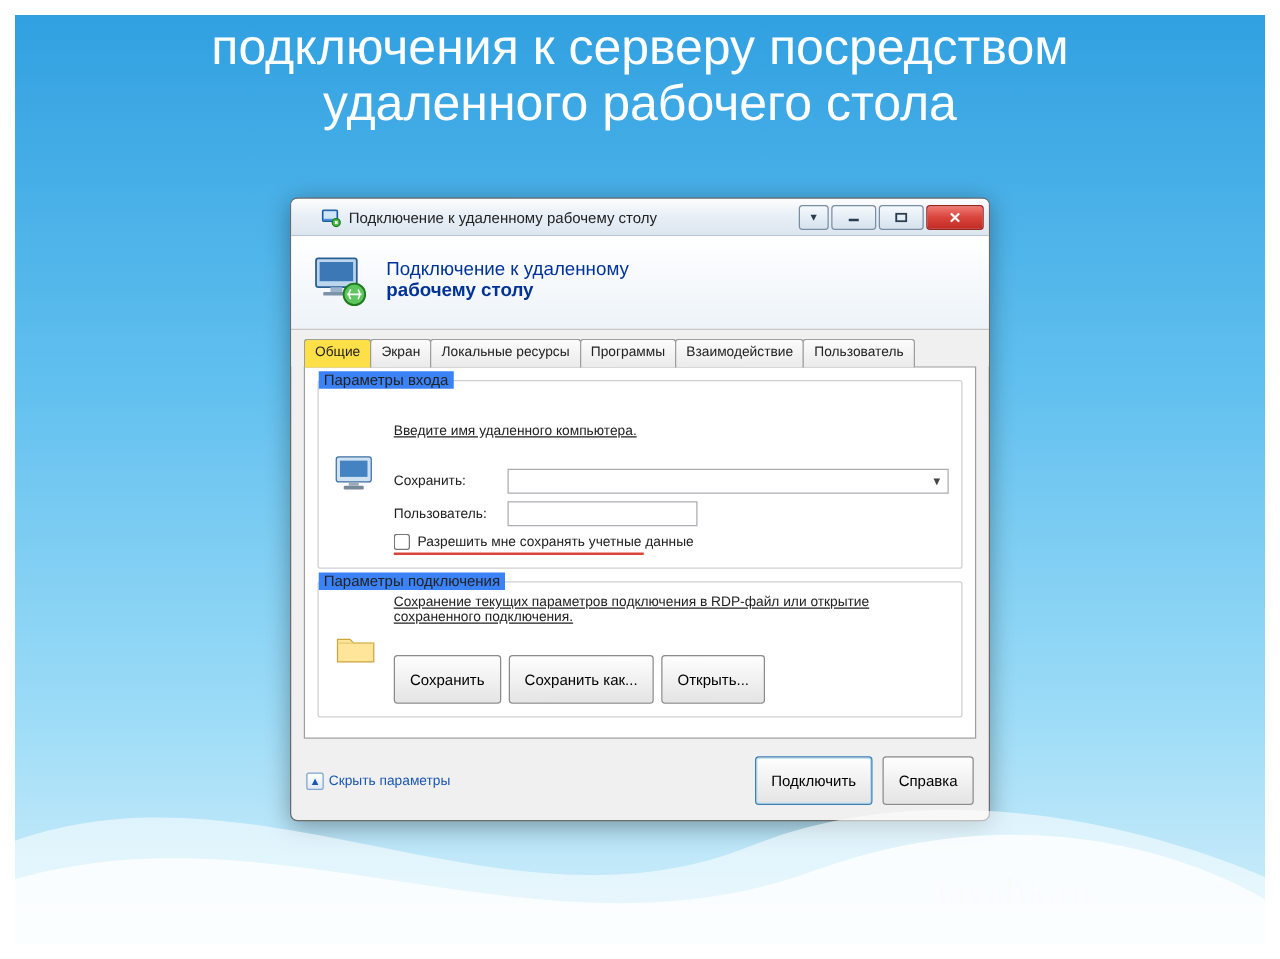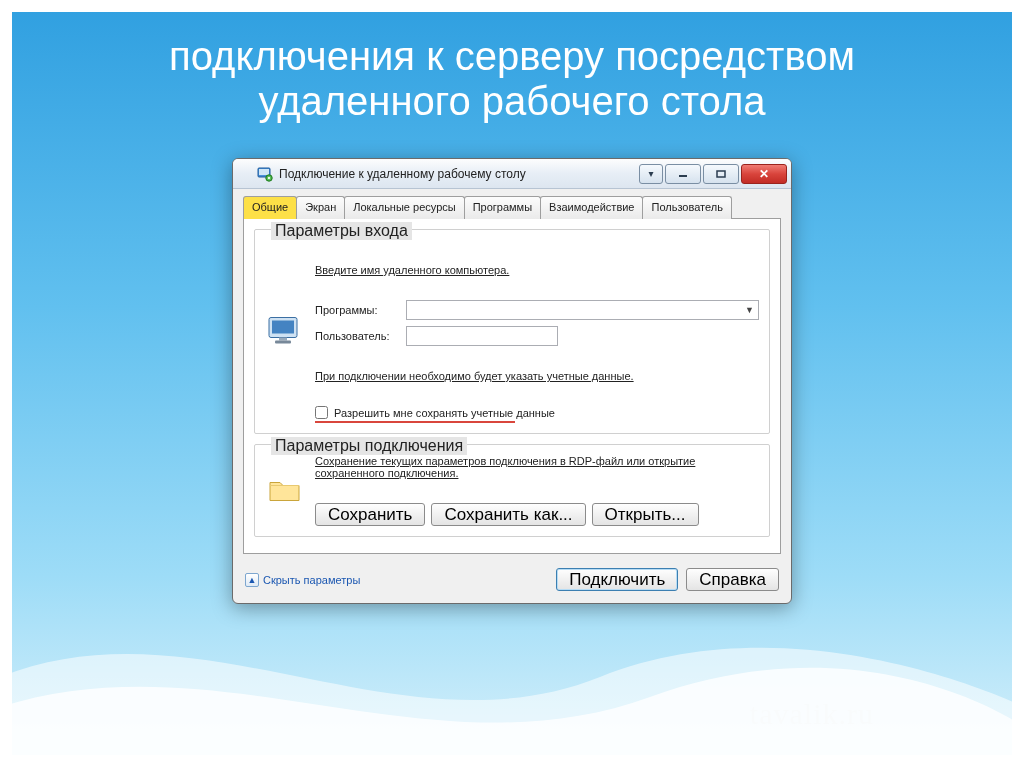--- a/index.html
+++ b/index.html
@@ -6,21 +6,21 @@
   body {
     width: 1024px; height: 767px;
     background: linear-gradient(180deg, #2f9fe0 0%, #61c0ef 40%, #9ddcf7 75%, #d9f1fb 100%);
     position: relative; overflow: hidden;
   }
   .slide-border { position:absolute; inset:0; border:12px solid #fff; pointer-events:none; }
   .wave { position:absolute; bottom:0; left:0; width:100%; height:180px; pointer-events:none; }
   .wave svg { width:100%; height:100%; }
   .slide-title {
     color:#fff; font-size:40px; font-weight:400; text-align:center;
-    padding:34px 60px 10px;
+    padding:16px 60px 10px;
   }
   .dialog {
     position:absolute; left:50%; top:158px; transform:translateX(-50%);
     width:560px; background:#f0f0f0;
     border:1px solid #6b6b6b; border-radius:6px;
     box-shadow:0 4px 20px rgba(0,0,0,.35);
   }
   
   .titlebar {
     height:30px; background:linear-gradient(180deg,#fdfdfd 0%,#e7eef6 50%,#dde6f0 100%);
@@ -46,34 +46,34 @@
   .dlg-header h1 strong { font-weight:700; }
   
   .tabstrip { display:flex; padding:6px 10px 0 10px; gap:0; background:#f0f0f0; position:relative; }
   .tab { font-size:11px; padding:4px 8px 5px; border:1px solid #9e9e9e; border-bottom:none;
     background:linear-gradient(180deg,#fcfcfc,#eaeaea); border-top-left-radius:3px; border-top-right-radius:3px;
     position:relative; top:1px; margin-right:-1px; color:#222; cursor:default; white-space:nowrap;}
   .tab.active { background:#fde047; z-index:2; padding-bottom:6px; }
   .tabpanel { border:1px solid #9e9e9e; background:#fff; margin:0 10px 6px 10px; padding:10px 10px 6px; }
   
   .groupbox { border:1px solid #d0d0d0; border-radius:2px; padding:10px 10px 10px 10px; margin-bottom:10px; position:relative;}
-  .groupbox > legend { position:absolute; top:-8px; left:16px; background:#e5e5e5; padding:0 4px; font-size:16px; color:#222; }
+  .groupbox > legend { position:absolute; top:-8px; left:0; background:#3b82f6; padding:0 4px; font-size:12px; color:#222; }
   .gb-row { display:flex; gap:10px; }
   .gb-icon { width:40px; flex:0 0 40px; }
   .gb-body { flex:1; font-size:11px; color:#222; }
   .form-row { display:flex; align-items:center; margin:6px 0; gap:6px; }
   .form-row label { width:85px; font-size:11px; }
   .text-input, .combo { flex:1; height:20px; border:1px solid #abadb3; background:#fff; font-size:11px; padding:1px 4px;}
   .combo { display:flex; align-items:center; justify-content:flex-end; }
   .combo .caret { font-size:9px; color:#444; }
   .underline-red { height:2px; background:#d9463c; margin-top:1px; }
   .hint { font-size:11px; color:#222; margin:24px 0;text-decoration:underline; }
   .checkbox-row { display:flex; align-items:flex-end; gap:6px; font-size:11px; margin:4px 0 2px;}
   .checkbox-row input { width:13px; height:13px; }
-  .btn { height:23px; padding:0 12px; font-size:17px; border:1px solid #8b8b8b; border-radius:3px;
+  .btn { height:39px; padding:0 12px; font-size:12px; border:1px solid #8b8b8b; border-radius:3px;
     background:linear-gradient(180deg,#fefefe,#e4e4e4); cursor:default;}
   .btn.primary { border-color:#3c7fb1; box-shadow: inset 0 0 0 1px #b6dcf5; }
   .btnrow { display:flex; gap:6px; margin-top:8px; }
   
   .dlg-footer { display:flex; align-items:center; padding:8px 12px 12px; gap:8px; }
   .dlg-footer .link { display:flex; align-items:center; gap:4px; font-size:11px; color:#1b57b1; cursor:default; }
   .dlg-footer .spacer { flex:1; }
   .watermark { position:absolute; right:150px; bottom:36px; font-size:30px; color:rgba(120,120,120,.22);
     font-family:Georgia,serif; letter-spacing:1px; pointer-events:none;}
   .monitor-icon svg, .folder-icon svg, .app-icon svg, .header-icon svg { width:100%; height:100%; }
@@ -104,20 +104,36 @@
         </div>
       <div class="sys-btn">
           <svg width="10" height="8">
             <rect x="1" y="1" width="8" height="6" fill="none" stroke="#2b3d50" stroke-width="1.5"></rect>
           </svg>
         </div>
       <div class="sys-btn close">✕</div>
     </div>
   </div>
 
+  <div class="dlg-header">
+    <div class="header-icon">
+      <svg viewBox="0 0 48 48">
+        <rect x="4" y="6" width="34" height="24" rx="2" fill="#bcd6ee" stroke="#2a5f93" stroke-width="1.5"></rect>
+        <rect x="7" y="9" width="28" height="16" fill="#3b78b5"></rect>
+        <rect x="16" y="30" width="10" height="4" fill="#9cb4cc"></rect>
+        <rect x="10" y="34" width="22" height="3" rx="1" fill="#7d93aa"></rect>
+        <circle cx="36" cy="36" r="9" fill="#5cc65c" stroke="#1d7a1d" stroke-width="1.5"></circle>
+        <path d="M33 32 Q30 36 33 40 M39 32 Q42 36 39 40 M30 36 L42 36" stroke="#fff" stroke-width="1.3" fill="none"></path>
+      </svg>
+    </div>
+    <h1>
+      <span>Подключение к удаленному</span><br>
+      <strong>рабочему столу</strong>
+    </h1>
+  </div>
 
   <div class="tabstrip">
     <div class="tab active">Общие</div>
     <div class="tab">Экран</div>
     <div class="tab">Локальные ресурсы</div>
     <div class="tab">Программы</div>
     <div class="tab">Взаимодействие</div>
     <div class="tab">Пользователь</div>
   </div>
 
@@ -130,33 +146,32 @@
           <svg viewBox="0 0 40 40">
               <rect x="4" y="6" width="28" height="20" rx="2" fill="#cfe2f3" stroke="#3b6fa3"></rect>
               <rect x="7" y="9" width="22" height="13" fill="#4483c2"></rect>
               <rect x="14" y="26" width="8" height="3" fill="#9ab"></rect>
               <rect x="10" y="29" width="16" height="3" rx="1" fill="#789"></rect>
             </svg>
         </div>
         <div class="gb-body">
           <div class="hint">Введите имя удаленного компьютера.</div>
           <div class="form-row">
-            <label>Программы:</label>
+            <label>Сохранить:</label>
             <div class="combo" value="">
                 <span class="caret">▼</span>
               </div>
           </div>
           <div class="form-row" style="align-items:stretch; gap:0;">
             <div style="display:flex; align-items:center; gap:6px;">
               <label>Пользователь:</label>
               <input class="text-input" type="text" value="" style="">
             </div>
             <div class="underline-red" style="margin-left:91px;"></div>
           </div>
-          <div class="hint">При подключении необходимо будет указать учетные данные.</div>
           <div class="checkbox-row">
             <input type="checkbox" style="">
             <span>Разрешить мне сохранять учетные данные</span>
           </div>
           <div class="underline-red" style="width:200px;"></div>
         </div>
       </div>
     </div>
 
     <div class="groupbox">

